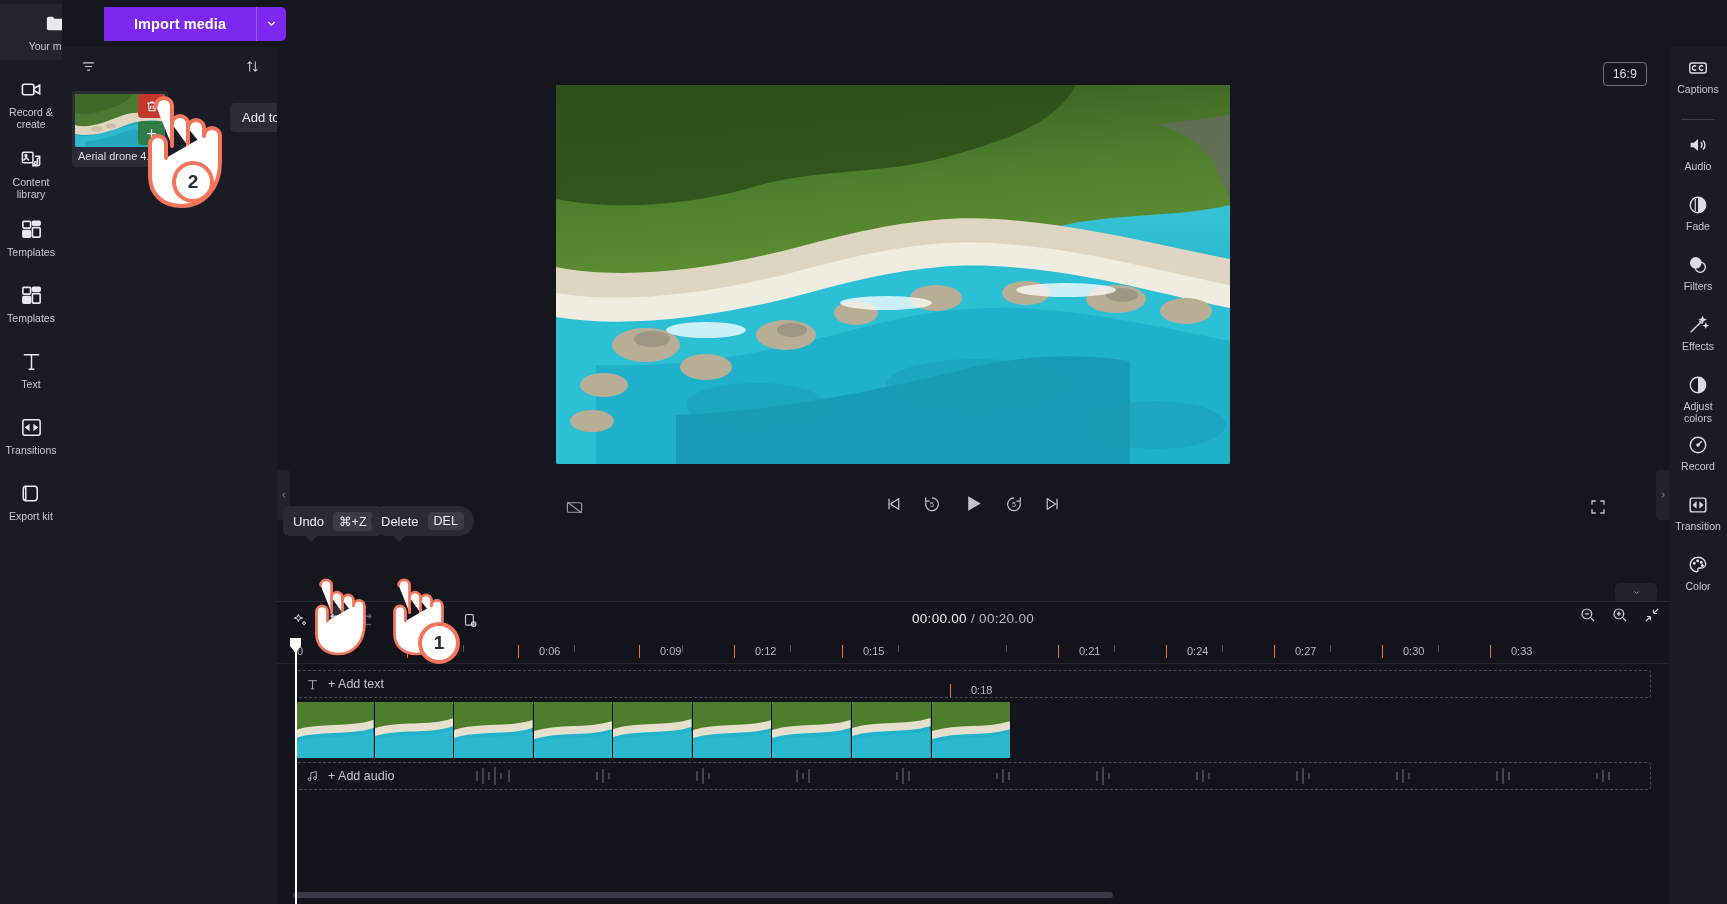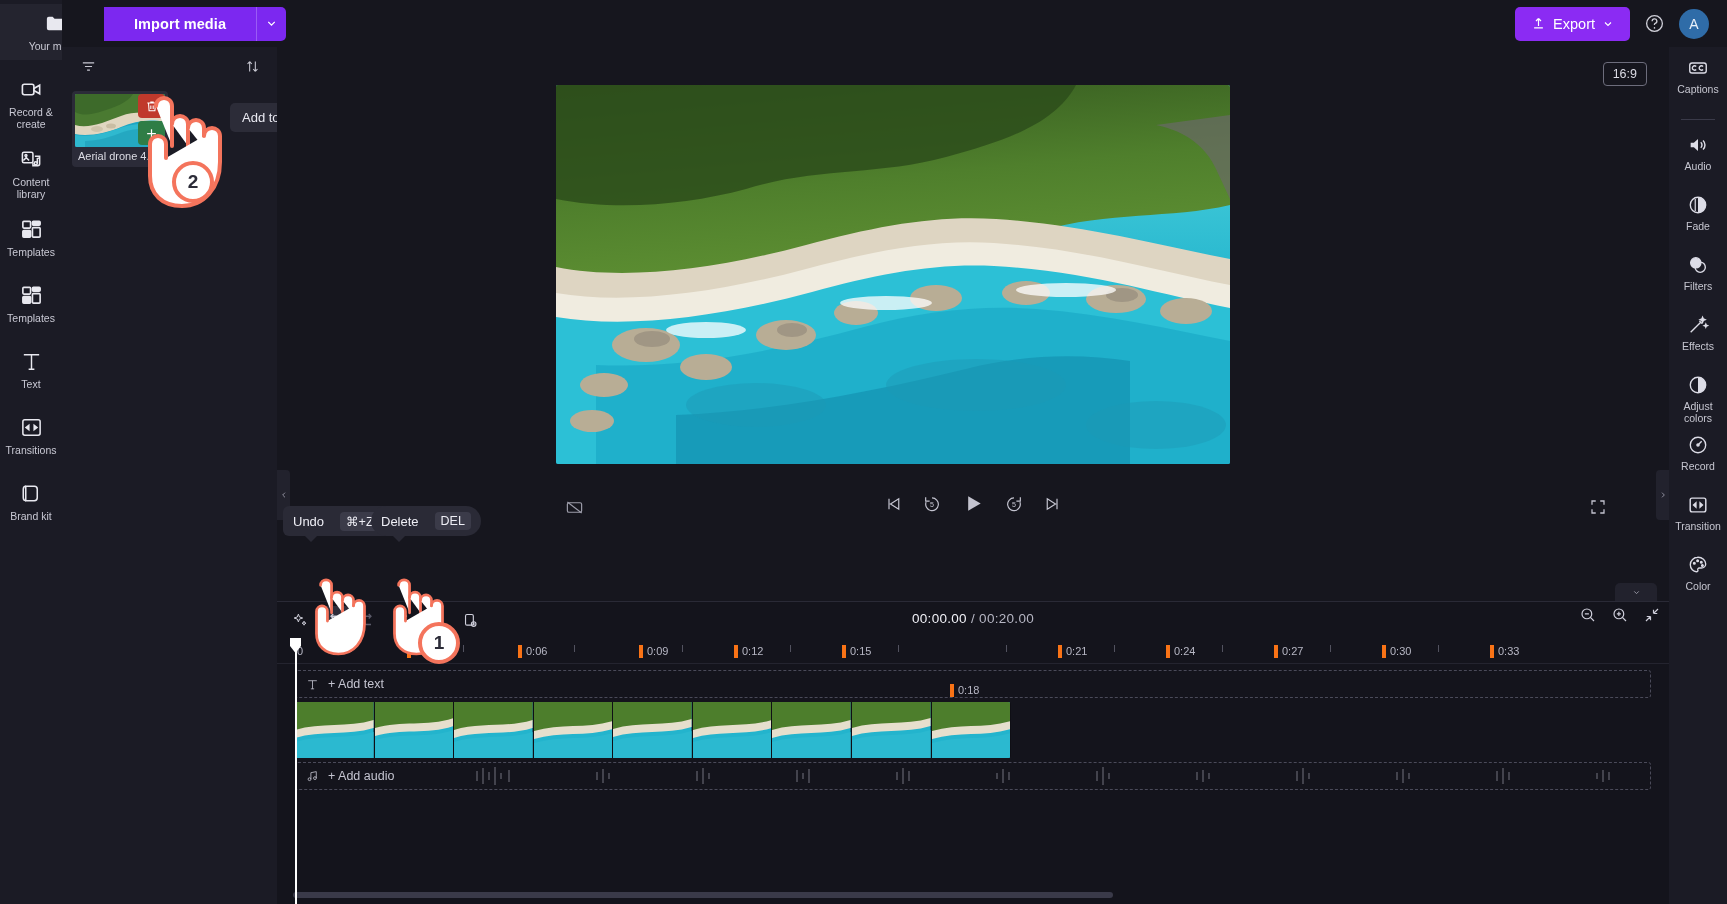--- a/index.html
+++ b/index.html
@@ -174,21 +174,21 @@
   .tl-time .total { color:#b6b6c3; }
   .tl-zoom { position:absolute; right:8px; top:4px; display:flex; align-items:center; gap:14px; }
   .tl-zoom div { cursor:pointer; color:#cfcfdb; display:flex; }
 
   .ruler {
     position:absolute; left:0; right:0; top:36px; height:26px;
     border-bottom:1px solid #24242f;
   }
   .tick-label {
     position:absolute; top:7px; font-size:11px; color:#b7b7c4;
-    padding-left:4px; border-left:4px solid #f97316; height:13px; line-height:13px;
+    padding-left:20px; border-left:1px solid #f97316; height:13px; line-height:13px;
   }
   .tick-minor {
     position:absolute; top:7px; width:1px; height:7px; background:#52525f;
   }
   .playhead-top {
     position:absolute; left:12px; top:-1px; width:13px; height:17px; z-index:9;
   }
   .playhead-line {
     position:absolute; left:18px; top:36px; bottom:0; width:2px; background:#fff; z-index:8;
   }
@@ -212,21 +212,21 @@
   }
   .wave { position:absolute; left:0; right:0; top:50%; transform:translateY(-50%); opacity:.35; }
   .hscroll {
     position:absolute; left:16px; bottom:6px; width:820px; height:6px;
     background:#3a3a49; border-radius:3px; cursor:pointer;
   }
 
   
   .tt {
     position:absolute; background:#2a2a36; border-radius:6px; height:30px;
-    display:flex; align-items:center; padding:0 10px; gap:16px;
+    display:flex; align-items:center; padding:0 10px; gap:9px;
     font-size:13px; color:#eeeef5; z-index:40;
   }
   .tt .key {
     background:#3b3b49; border-radius:4px; padding:2px 6px; font-size:12.5px; color:#eeeef5;
   }
   .tt:after {
     content:""; position:absolute; bottom:-6px; left:22px;
     border-left:6px solid transparent; border-right:6px solid transparent;
     border-top:6px solid #2a2a36;
   }
@@ -323,55 +323,34 @@
       <span class="rail-label">Transitions</span>
     </div>
 
     <div class="rail-item">
       <span class="rail-icon">
         <svg viewBox="0 0 24 24" fill="none" stroke="currentColor" stroke-width="1.6">
             <path d="M6 4.5h9a3 3 0 0 1 3 3v9a3 3 0 0 1-3 3H6z"></path>
             <path d="M6 4.5c-1.6 0-2.6 1.3-2.6 3.2v8.6c0 1.9 1 3.2 2.6 3.2"></path>
           </svg>
       </span>
-      <span class="rail-label">Brand kit</span>
+      <span class="rail-label">Export kit</span>
     </div>
   </div>
 
   <div class="topbar">
     <div class="import-wrap">
       <div class="import-btn">Import media</div>
       <div class="import-caret">
         <svg width="13" height="13" viewBox="0 0 24 24" fill="none" stroke="currentColor" stroke-width="2.4">
             <path d="M6 9l6 6 6-6"></path>
           </svg>
       </div>
     </div>
 
-    <div class="topbar-right">
-      <div class="export-btn">
-        <svg width="15" height="15" viewBox="0 0 24 24" fill="none" stroke="currentColor" stroke-width="1.9">
-            <path d="M12 16V4M12 4l-4 4M12 4l4 4M5 19h14"></path>
-          </svg>
-        <span>Export</span>
-        <svg width="12" height="12" viewBox="0 0 24 24" fill="none" stroke="currentColor" stroke-width="2.3">
-            <path d="M6 9l6 6 6-6"></path>
-          </svg>
-      </div>
-      <div class="help-icon">
-        <svg width="21" height="21" viewBox="0 0 24 24" fill="none" stroke="currentColor" stroke-width="1.5">
-            <circle cx="12" cy="12" r="9"></circle>
-            <path d="M9.3 9.3a2.7 2.7 0 1 1 3.5 2.6c-.6.2-.9.8-.9 1.4v.5"></path>
-            <circle cx="12" cy="17" r=".9" fill="currentColor" stroke="none"></circle>
-          </svg>
-      </div>
-      <div class="avatar">
-        <span>A</span>
-      </div>
-    </div>
   </div>
 
   <div class="media-panel">
     <div class="media-tools">
       <span>
         <svg width="17" height="17" viewBox="0 0 24 24" fill="none" stroke="currentColor" stroke-width="1.7">
             <path d="M4 7h16M7 12h10M10 17h4"></path>
           </svg>
       </span>
       <span>

